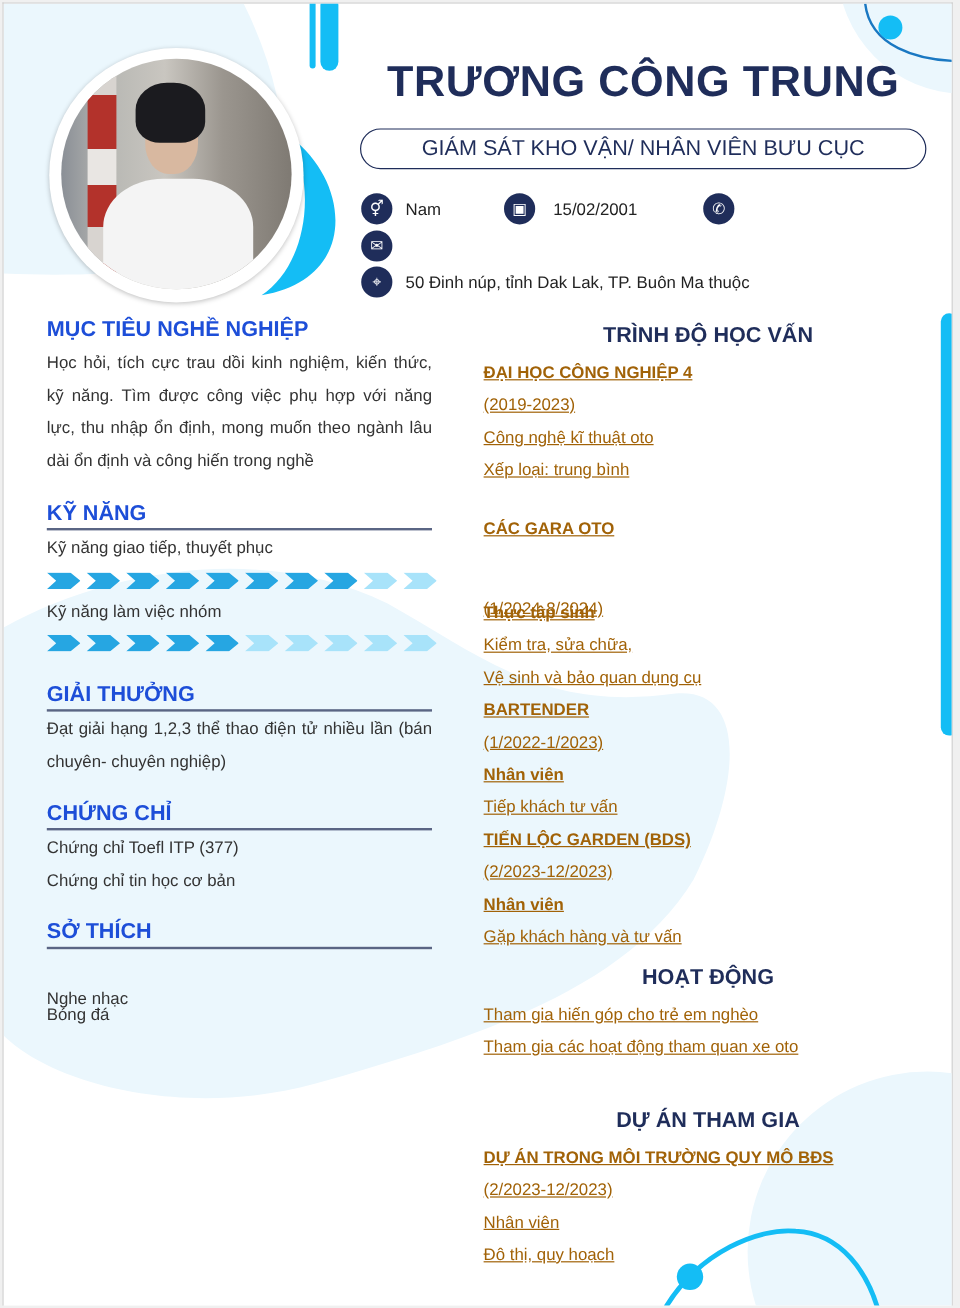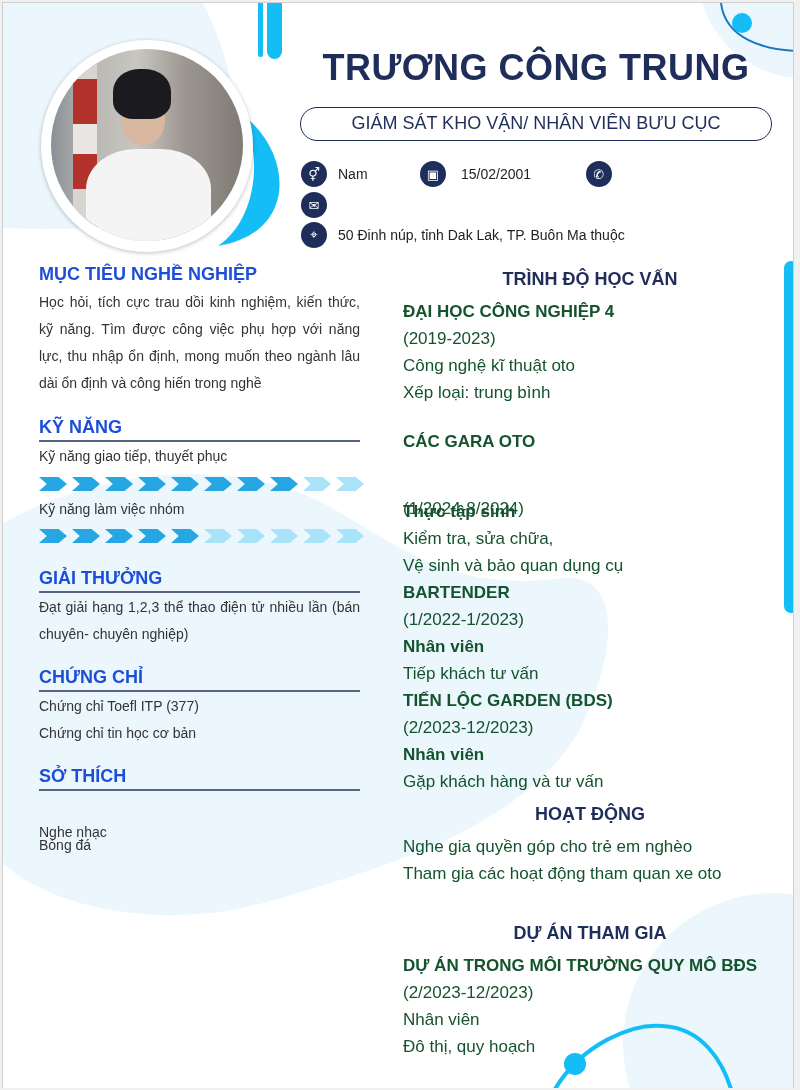--- a/index.html
+++ b/index.html
@@ -50,21 +50,21 @@
     .lsec-rule { position: absolute; left: 36px; width: 321px; height: 2px; background: #5a6584; }
     .ltext { position: absolute; left: 36px; width: 321px; font-size: 14px; color: #333; line-height: 27px; }
     .justify { text-align: justify; text-align-last: left; }
     .skillbar { position: absolute; left: 36px; display: flex; gap: 5px; }
     .chev { width: 28px; height: 14px; clip-path: polygon(0 0, 70% 0, 100% 50%, 70% 100%, 0 100%, 28% 50%); }
     .chev.on { background: #26a6e2; }
     .chev.off { background: #a8e3fa; }
 
     
     .rsec-title { position: absolute; left: 400px; width: 374px; text-align: center; font-size: 18px; font-weight: bold; color: #1f2d5a; }
-    .rline { position: absolute; left: 400px; font-size: 17px; color: #14532d; }
+    .rline { position: absolute; left: 400px; font-size: 14px; color: #a16207; text-decoration: underline; }
     .rline.b { font-weight: bold; }
   </style>
 </head>
 <body>
 
 <div class="page">
 
   <svg class="deco" width="792" height="1086" viewBox="0 0 792 1086" style="left:0;top:0;">
 
     <path d="M0,0 L200,0 C230,60 240,120 230,170 C215,215 120,230 0,225 Z" fill="#ebf7fd"></path>
@@ -179,21 +179,21 @@
   <div class="rline b" style="top:580px;">BARTENDER</div>
   <div class="rline" style="top:607px;">(1/2022-1/2023)</div>
   <div class="rline b" style="top:634px;">Nhân viên</div>
   <div class="rline" style="top:661px;">Tiếp khách tư vấn</div>
   <div class="rline b" style="top:688px;">TIẾN LỘC GARDEN (BDS)</div>
   <div class="rline" style="top:715px;">(2/2023-12/2023)</div>
   <div class="rline b" style="top:742px;">Nhân viên</div>
   <div class="rline" style="top:769px;">Gặp khách hàng và tư vấn</div>
 
   <div class="rsec-title" style="top:801px;">HOẠT ĐỘNG</div>
-  <div class="rline" style="top:834px;">Nghe gia quyền góp cho trẻ em nghèo</div>
+  <div class="rline" style="top:834px;">Tham gia hiến góp cho trẻ em nghèo</div>
   <div class="rline" style="top:861px;">Tham gia các hoạt động tham quan xe oto</div>
 
   <div class="rsec-title" style="top:920px;">DỰ ÁN THAM GIA</div>
   <div class="rline b" style="top:953px;">DỰ ÁN TRONG MÔI TRƯỜNG QUY MÔ BĐS</div>
   <div class="rline" style="top:980px;">(2/2023-12/2023)</div>
   <div class="rline" style="top:1007px;">Nhân viên</div>
   <div class="rline" style="top:1034px;">Đô thị, quy hoạch</div>
 </div>
 
 </body></html>

